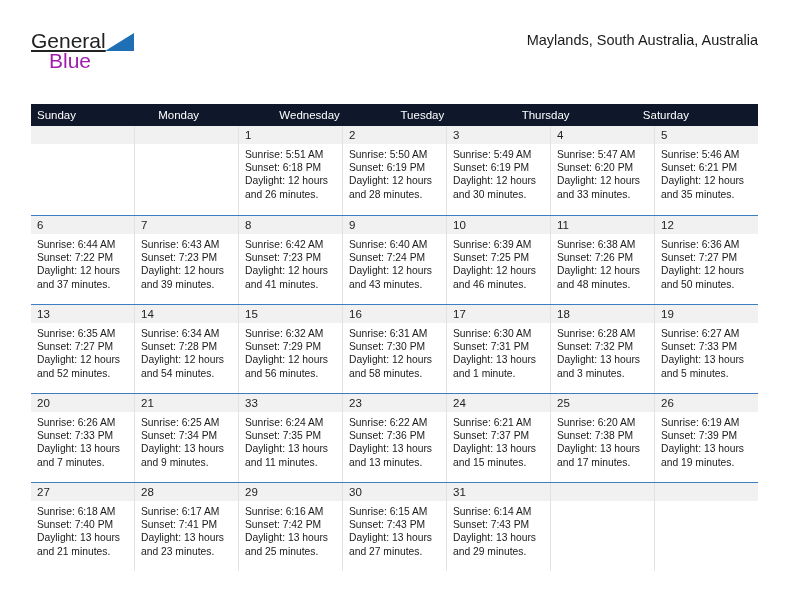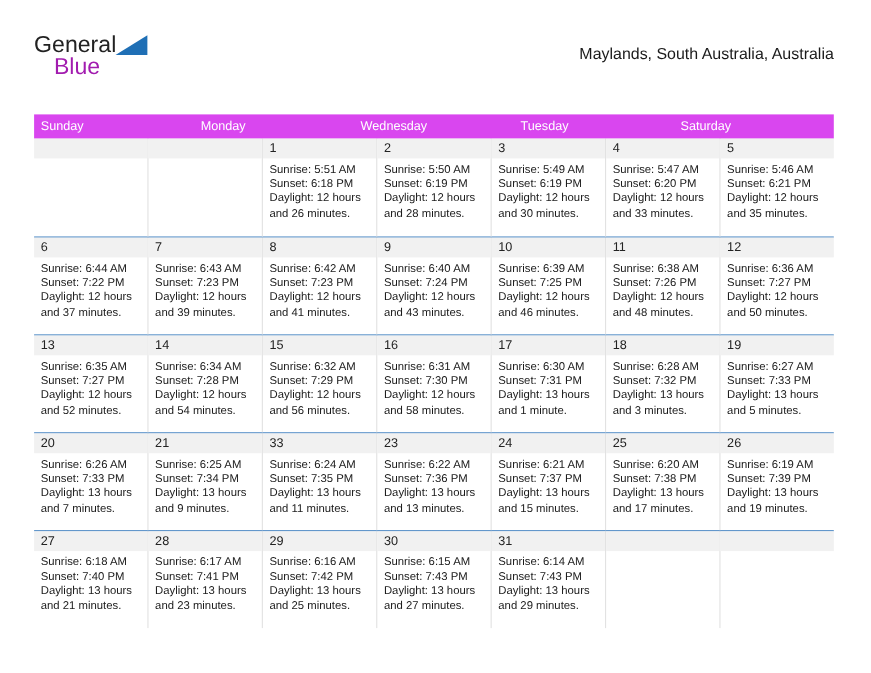--- a/index.html
+++ b/index.html
@@ -37,20 +37,21 @@
     height: 56px;
   }
   .brand-line1 {
     position: relative;
     font-size: 21px;
     line-height: 22px;
     color: #222222;
     letter-spacing: 0px;
     white-space: nowrap;
     display: inline-block;
+    text-decoration: underline;
   }
   .brand-tri {
     display: inline-block;
     width: 0;
     height: 0;
     border-style: solid;
     border-width: 0 0 18px 29px;
     border-color: transparent transparent #1F6FB5 transparent;
     vertical-align: -3px;
     margin-left: -1px;
@@ -74,34 +75,34 @@
     font-size: 27px;
     line-height: 33px;
     color: #1a1a1a;
     font-weight: normal;
     white-space: nowrap;
   }
   .cal-subtitle {
     font-size: 14.5px;
     line-height: 20px;
     color: #1a1a1a;
-    margin-top: 16px;
+    margin-top: 6px;
     white-space: nowrap;
   }
 
   
   .calendar {
     position: absolute;
     left: 31px;
     top: 104px;
     width: 727px;
   }
   .dow-row {
     display: flex;
-    background: #d946ef;
+    background: #0f172a;
     height: 22px;
   }
   .dow {
     flex: 1 1 0;
     min-width: 0;
     color: #ffffff;
     font-size: 11.5px;
     line-height: 22px;
     padding-left: 6px;
     box-sizing: border-box;
@@ -163,20 +164,21 @@
       <div class="cal-subtitle">Maylands, South Australia, Australia</div>
     </div>
   </div>
 
   <div class="calendar">
     <div class="dow-row">
         <div class="dow">Sunday</div>
         <div class="dow">Monday</div>
         <div class="dow">Wednesday</div>
         <div class="dow">Tuesday</div>
+        <div class="dow">Thursday</div>
         <div class="dow">Saturday</div>
       </div>
     <div>
         <div class="week">
           <div class="day empty">
             <div class="daynum-band"></div>
           </div>
           <div class="day empty">
             <div class="daynum-band"></div>
           </div>

